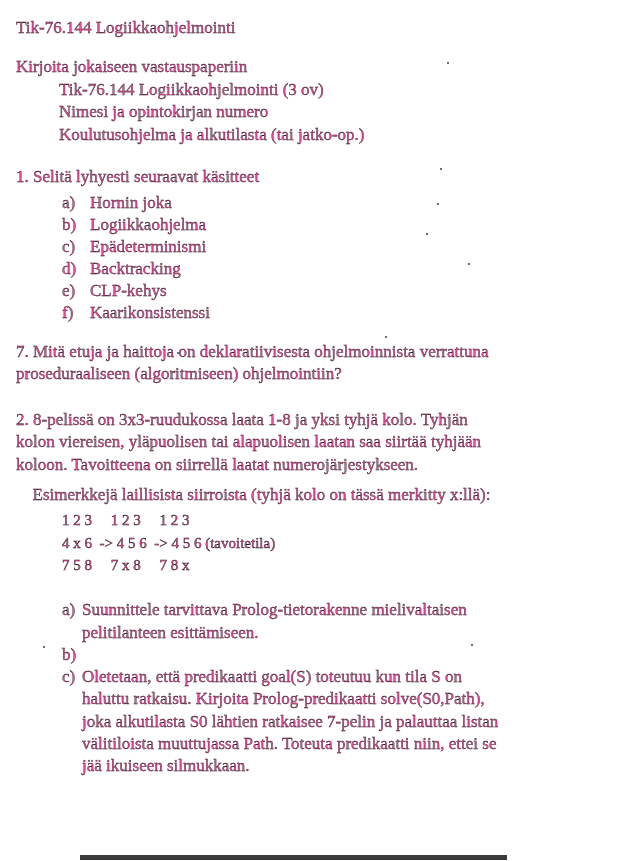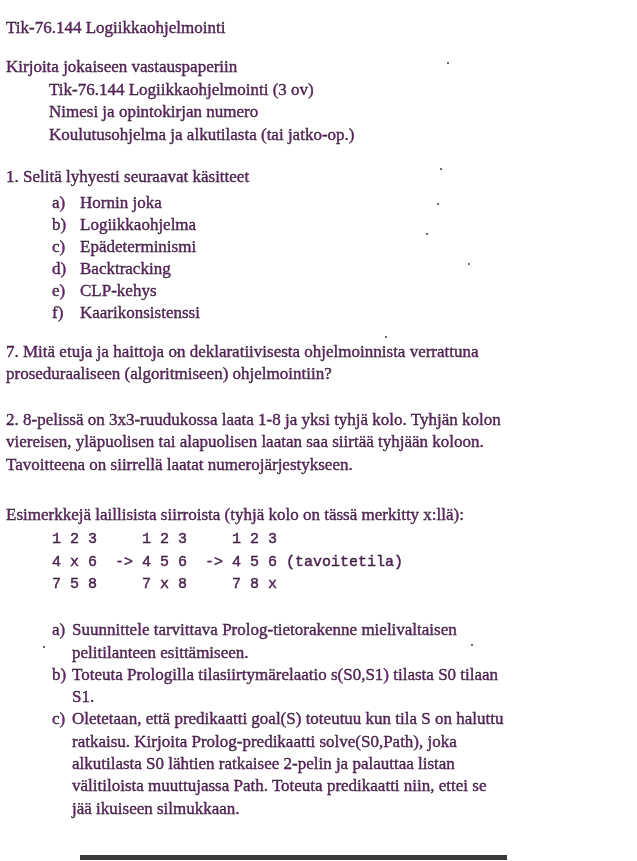--- a/index.html
+++ b/index.html
@@ -7,40 +7,40 @@
     padding: 0;
     background: #ffffff;
   }
   .page {
     position: relative;
     width: 507px;
     height: 861px;
     background: #ffffff;
     overflow: hidden;
     box-sizing: border-box;
-    padding: 17px 0 0 6px;
+    padding: 17px 0 0 16px;
     font-family: "Liberation Serif", "DejaVu Serif", serif;
     font-size: 17px;
     line-height: 22.4px;
-    color: #701a75;
+    color: #ec4899;
     -webkit-text-stroke: 0.35px #1b1b1b;
   }
   .title-block div { white-space: nowrap; }
   .instructions-block { margin-top: 17px; }
   .instructions-block .indent-item { margin-left: 43px; white-space: nowrap; }
   .q1-block { margin-top: 20px; }
   .q1-list { margin-top: 4px; }
   .list-row { display: flex; line-height: 21.9px; margin-left: 46px; }
   .list-label { width: 28px; flex: none; }
   .q2-block { margin-top: 17px; max-width: 578px; }
   .q3-block { margin-top: 23px; max-width: 578px; }
-  .example-caption { margin-top: 28px; white-space: nowrap; }
+  .example-caption { margin-top: 8px; white-space: nowrap; text-align: center; }
   .mono-block {
     margin: 3px 0 12px 46px;
-    font-family: Liberation Mono, monospace;
+    font-family: Liberation Serif, serif;
     font-size: 15px;
     line-height: 22.3px;
     white-space: pre;
     -webkit-text-stroke: 0.4px #1b1b1b;
   }
   .subitems { margin-top: 23px; }
   .subitem-row { display: flex; line-height: 22.3px; margin-left: 46px; }
   .subitem-label { width: 20px; flex: none; }
   .subitem-text { width: 503px; }
   .speck {
@@ -120,25 +120,24 @@
 4 x 6  -&gt; 4 5 6  -&gt; 4 5 6 (tavoitetila)
 7 5 8     7 x 8     7 8 x</pre>
 
   <div class="subitems">
     <div class="subitem-row">
       <span class="subitem-label">a)</span>
       <span class="subitem-text">Suunnittele tarvittava Prolog-tietorakenne mielivaltaisen pelitilanteen esittämiseen.</span>
     </div>
     <div class="subitem-row">
       <span class="subitem-label">b)</span>
-      <span class="subitem-text">Toteuta Prologilla tilasiirtymärelaatio s(S0,S1) tilasta S0 tilaan S1.</span>
     </div>
     <div class="subitem-row">
       <span class="subitem-label">c)</span>
-      <span class="subitem-text">Oletetaan, että predikaatti goal(S) toteutuu kun tila S on haluttu ratkaisu. Kirjoita Prolog-predikaatti solve(S0,Path), joka alkutilasta S0 lähtien ratkaisee 2-pelin ja palauttaa listan välitiloista muuttujassa Path. Toteuta predikaatti niin, ettei se jää ikuiseen silmukkaan.</span>
+      <span class="subitem-text">Oletetaan, että predikaatti goal(S) toteutuu kun tila S on haluttu ratkaisu. Kirjoita Prolog-predikaatti solve(S0,Path), joka alkutilasta S0 lähtien ratkaisee 7-pelin ja palauttaa listan välitiloista muuttujassa Path. Toteuta predikaatti niin, ettei se jää ikuiseen silmukkaan.</span>
     </div>
   </div>
 
   <div class="speck" style="left:447px;top:62px;"></div>
   <div class="speck" style="left:440px;top:168px;"></div>
   <div class="speck" style="left:437px;top:203px;"></div>
   <div class="speck" style="left:426px;top:233px;"></div>
   <div class="speck" style="left:468px;top:263px;"></div>
   <div class="speck" style="left:385px;top:336px;"></div>
   <div class="speck" style="left:177px;top:352px;"></div>

